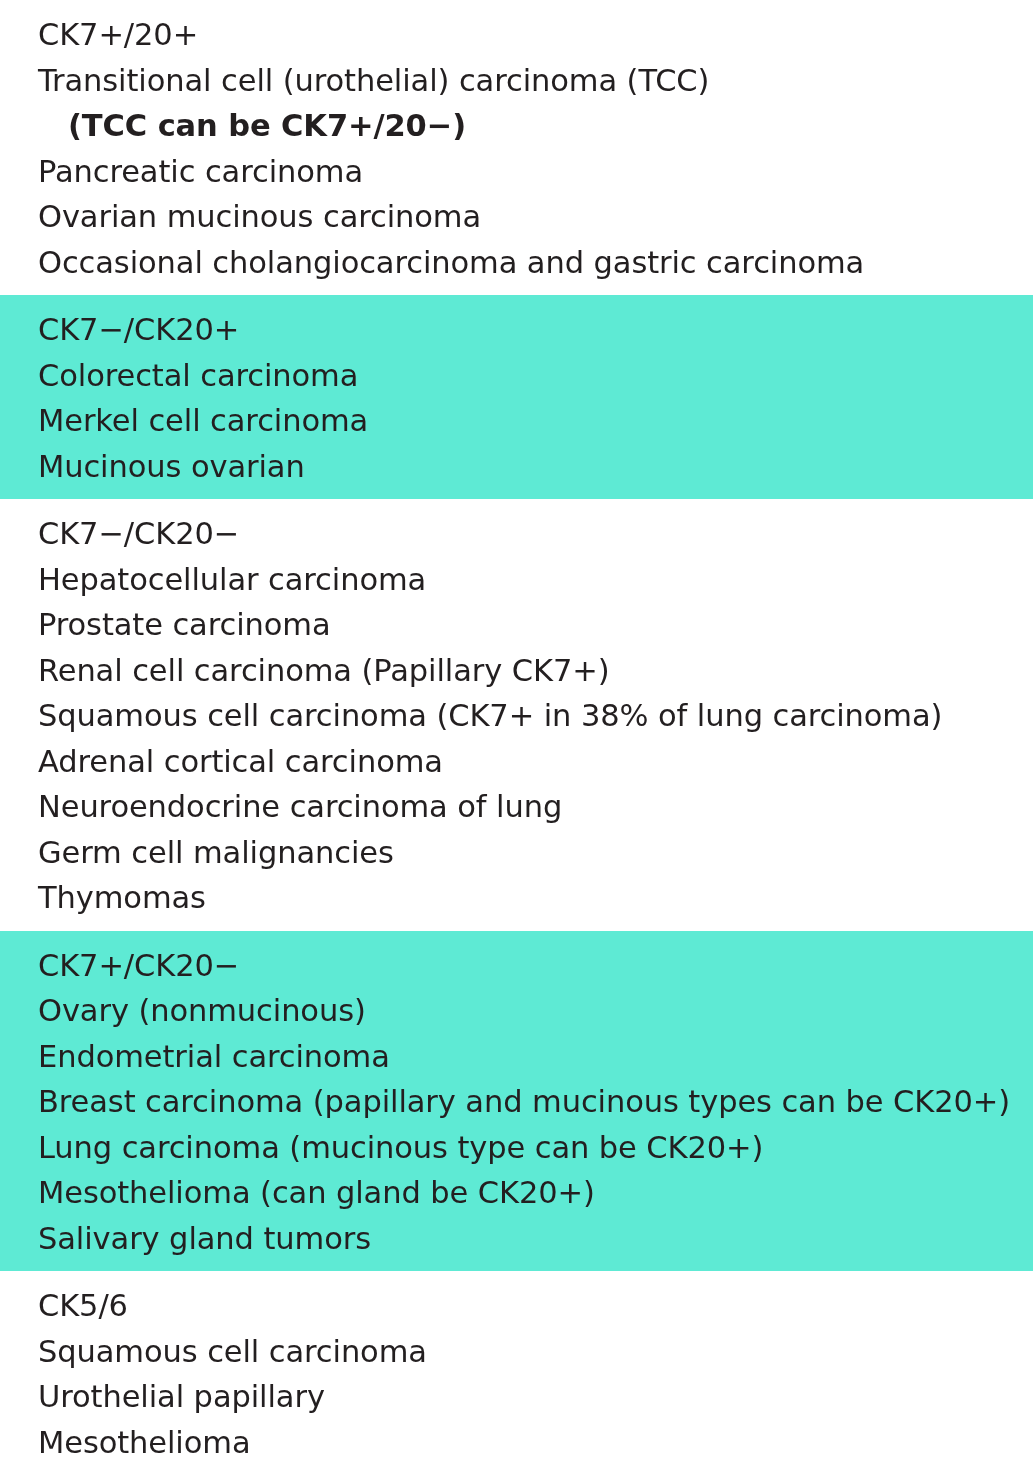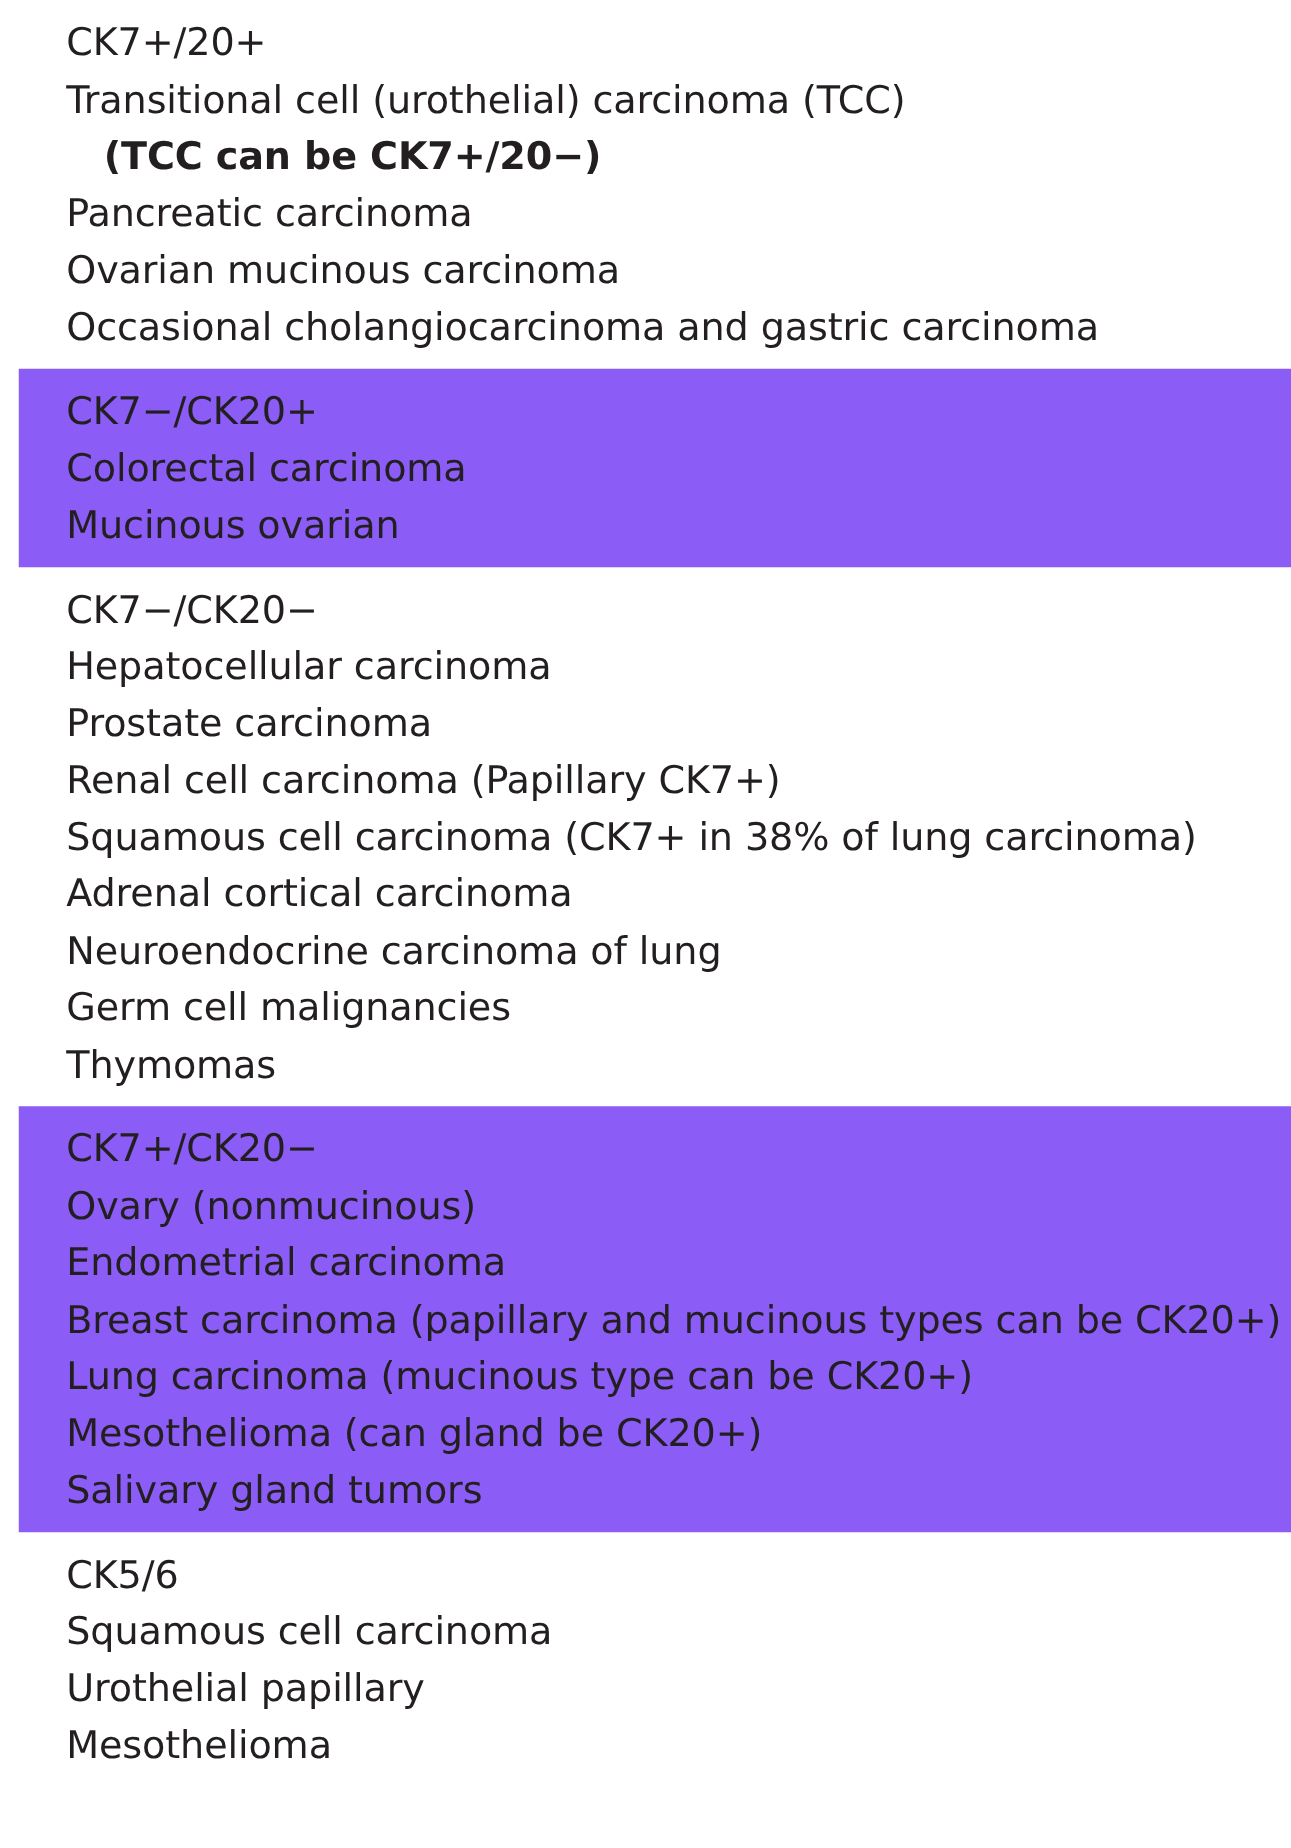--- a/index.html
+++ b/index.html
@@ -16,24 +16,23 @@
   }
   #table-wrap {
     width: 1033px;
     height: 1478px;
     box-sizing: border-box;
     background: #ffffff;
   }
   .row {
     box-sizing: border-box;
     padding: 12px 2px 10px 38px;
-    margin-left: 15px;
   }
   .row.shaded {
-    background: #8b5cf6;
+    background: #5eead4;
   }
   .row.plain {
     background: #ffffff;
   }
   .line {
     font-size: 30.5px;
     line-height: 45.5px;
     letter-spacing: -0.1px;
     white-space: pre;
   }
@@ -50,20 +49,21 @@
       <div class="line">CK7+/20+</div>
       <div class="line">Transitional cell (urothelial) carcinoma (TCC)</div>
       <div class="line indent">(TCC can be CK7+/20−)</div>
       <div class="line">Pancreatic carcinoma</div>
       <div class="line">Ovarian mucinous carcinoma</div>
       <div class="line">Occasional cholangiocarcinoma and gastric carcinoma</div>
     </div>
     <div class="row shaded">
       <div class="line">CK7−/CK20+</div>
       <div class="line">Colorectal carcinoma</div>
+      <div class="line">Merkel cell carcinoma</div>
       <div class="line">Mucinous ovarian</div>
     </div>
     <div class="row plain">
       <div class="line">CK7−/CK20−</div>
       <div class="line">Hepatocellular carcinoma</div>
       <div class="line">Prostate carcinoma</div>
       <div class="line">Renal cell carcinoma (Papillary CK7+)</div>
       <div class="line">Squamous cell carcinoma (CK7+ in 38% of lung carcinoma)</div>
       <div class="line">Adrenal cortical carcinoma</div>
       <div class="line">Neuroendocrine carcinoma of lung</div>

